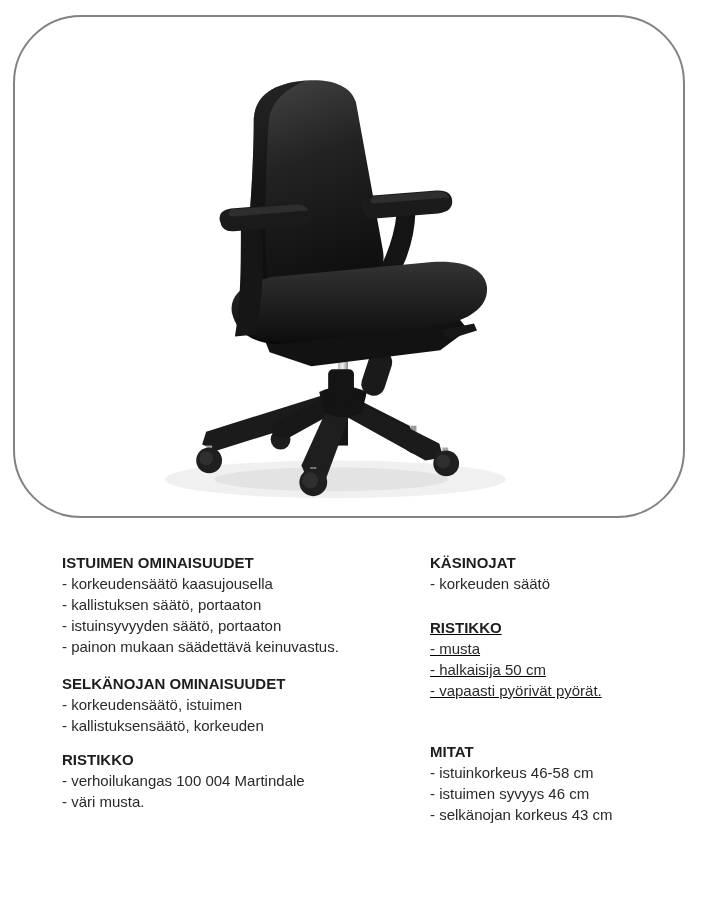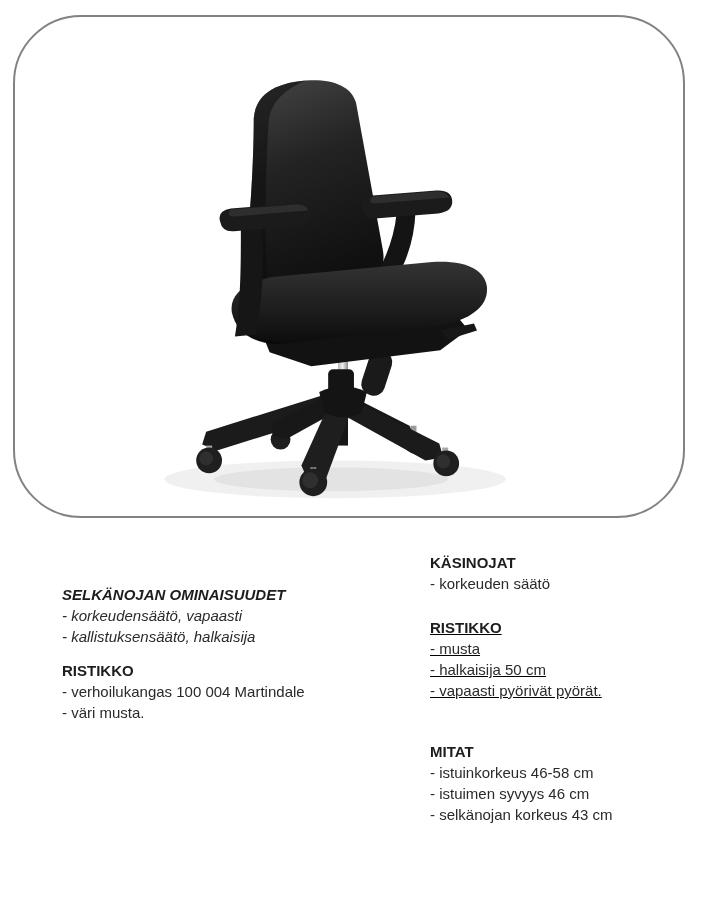--- a/index.html
+++ b/index.html
@@ -37,21 +37,21 @@
     line-height: 21px;
   }
   .spec-list { list-style: none; }
   .spec-item {
     font-size: 15px;
     color: #2a2a2a;
     line-height: 21px;
   }
 
   
-  .left  .sec-1 { margin-top: 32px; font-style: italic; }
+  .left  .sec-1 { margin-top: 16px; }
   .left  .sec-2 { margin-top: 13px; }
   .right .sec-1 { margin-top: 23px; text-decoration: underline; }
   .right .sec-2 { margin-top: 40px; }
 </style>
 </head>
 <body>
 
 <div class="page">
 
   <div class="image-panel">
@@ -118,26 +118,35 @@
       <path d="M 218 298 C 215 280 230 268 258 262 L 420 247 C 456 245 473 256 475 272 C 477 291 459 305 428 311 L 272 329 C 241 332 222 317 218 298 Z" fill="url(#gSeat)"></path>
       <path d="M 218 298 C 221 314 238 326 262 327 L 268 329 C 241 332 222 317 218 298 Z" fill="#000000" opacity="0.4"></path>
 
       <path d="M 227 212 L 248 210 C 251 248 249 284 242 320 L 221 322 C 227 287 227 250 227 212 Z" fill="#161616"></path>
       <path d="M 206 206 Q 203 195 217 193 L 283 188 Q 297 187 298 198 Q 299 209 284 211 L 220 216 Q 208 217 206 206 Z" fill="#1b1b1b"></path>
       <path d="M 217 194 L 281 189 Q 292 188 295 195 L 220 201 Q 211 201 217 194 Z" fill="#2e2e2e"></path>
     </svg>
   </div>
 
   <div class="spec-col left">
+    <div class="spec-section sec-0">
+      <div class="spec-heading">ISTUIMEN OMINAISUUDET</div>
+      <ul class="spec-list">
+        <li class="spec-item">- korkeudensäätö kaasujousella</li>
+        <li class="spec-item">- kallistuksen säätö, portaaton</li>
+        <li class="spec-item">- istuinsyvyyden säätö, portaaton</li>
+        <li class="spec-item">- painon mukaan säädettävä keinuvastus.</li>
+      </ul>
+    </div>
 
     <div class="spec-section sec-1">
       <div class="spec-heading">SELKÄNOJAN OMINAISUUDET</div>
       <ul class="spec-list">
-        <li class="spec-item">- korkeudensäätö, vapaasti</li>
-        <li class="spec-item">- kallistuksensäätö, halkaisija</li>
+        <li class="spec-item">- korkeudensäätö, istuimen</li>
+        <li class="spec-item">- kallistuksensäätö, korkeuden</li>
       </ul>
     </div>
 
     <div class="spec-section sec-2">
       <div class="spec-heading">RISTIKKO</div>
       <ul class="spec-list">
         <li class="spec-item">- verhoilukangas 100 004 Martindale</li>
         <li class="spec-item">- väri musta.</li>
       </ul>
     </div>

